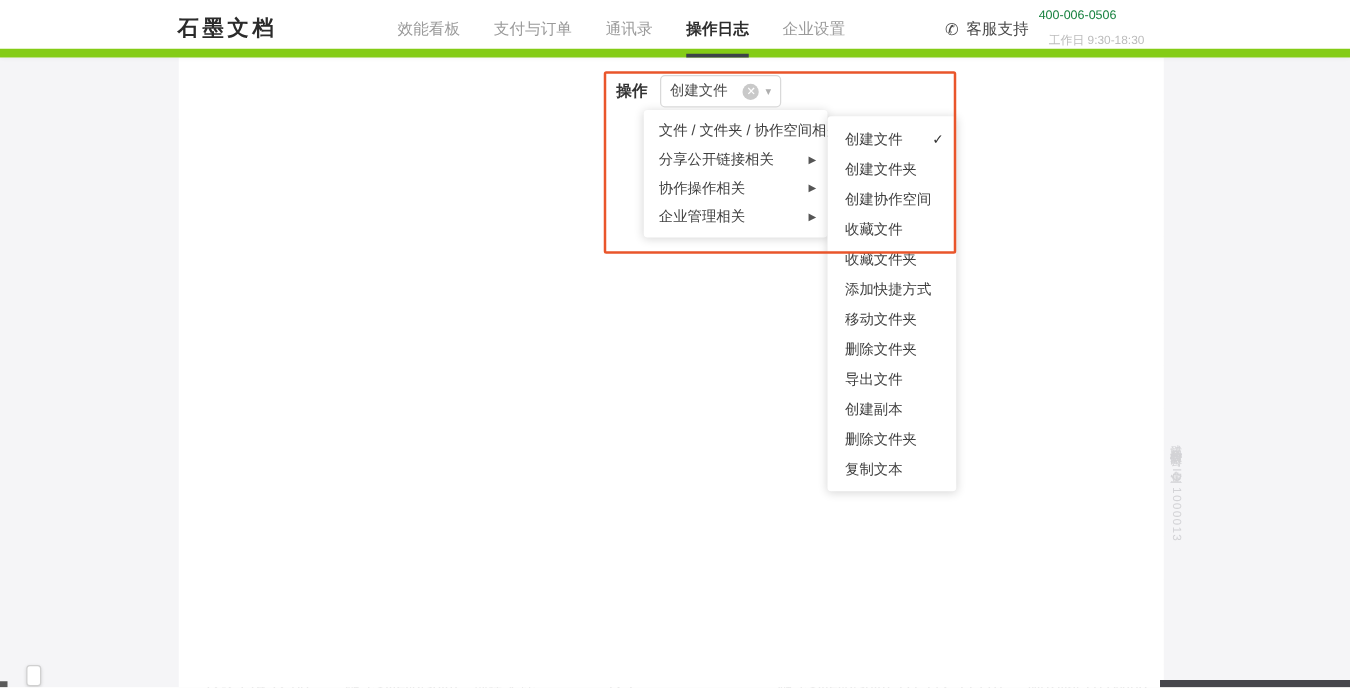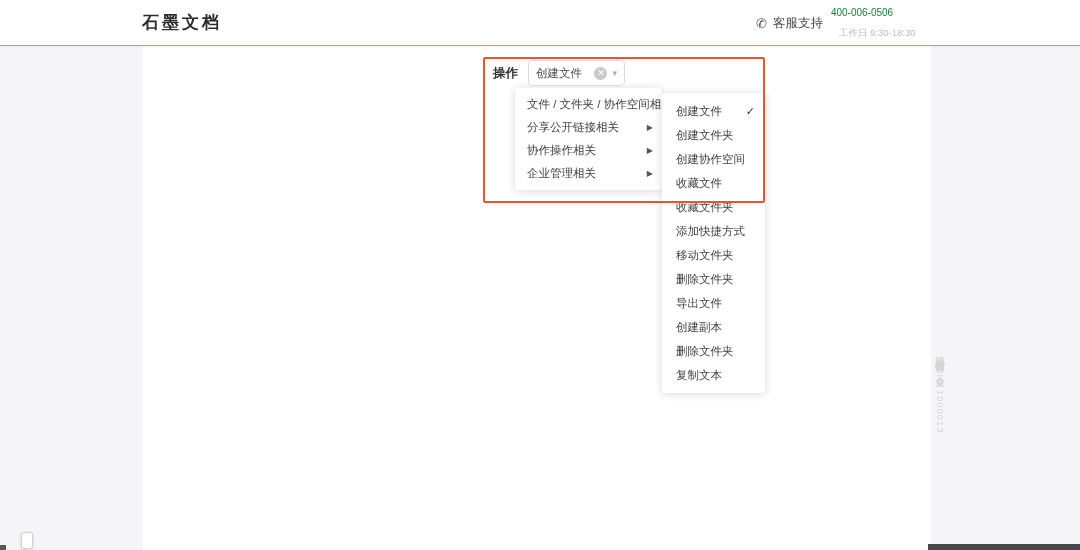--- a/index.html
+++ b/index.html
@@ -2,21 +2,21 @@
 <html><head>
 <meta charset="utf-8">
 <style>
   * { margin:0; padding:0; box-sizing:border-box; }
   html,body { width:1080px; height:550px; }
   body { font-family:"Liberation Sans", sans-serif; background:#fff; overflow:hidden; }
   #stage { position:relative; width:1080px; height:550px; overflow:hidden; background:#f5f5f7; }
 
   
   #app-header { position:absolute; left:0; top:0; width:1080px; height:46px; background:#fff;
-    border-bottom:1px solid #84cc16; box-shadow:0 1px 3px rgba(0,0,0,.04); z-index:20; }
+    border-bottom:7px solid #84cc16; box-shadow:0 1px 3px rgba(0,0,0,.04); z-index:20; }
   #logo { position:absolute; left:142px; top:11px; font-family:"Liberation Serif", serif;
     font-size:17px; font-weight:700; letter-spacing:3px; color:#2b2b2b; }
   #nav { position:absolute; left:318px; top:0; height:46px; display:flex; align-items:center; }
   .nav-item { font-size:12.5px; color:#9a9a9a; margin-right:27px; cursor:pointer; position:relative;
     height:46px; line-height:46px; white-space:nowrap; }
   .nav-item.active { color:#2e2e2e; font-weight:700; }
   .nav-item.active .underline { position:absolute; left:0; right:0; bottom:0; height:3px; background:#3d4248; }
   #support { position:absolute; left:756px; top:0; height:46px; display:flex; align-items:center; }
   #phone-icon { font-size:13px; color:#4a4a4a; margin-right:6px; }
   #support-label { font-size:12.5px; color:#4a4a4a; }
@@ -79,20 +79,27 @@
   #helper-widget { position:absolute; left:21px; top:532px; width:12px; height:17px; background:#fff;
     border:1px solid #d0d0d0; border-radius:3px; box-shadow:0 1px 3px rgba(0,0,0,.15); z-index:3; }
 </style>
 </head>
 <body>
 
 <div id="stage">
 
   <div id="app-header">
     <div id="logo">石墨文档</div>
+    <div id="nav">
+        <div class="nav-item">效能看板</div>
+        <div class="nav-item">支付与订单</div>
+        <div class="nav-item">通讯录</div>
+        <div class="nav-item active">操作日志<span class="underline"></span></div>
+        <div class="nav-item">企业设置</div>
+      </div>
     <div id="support">
       <span id="phone-icon">✆</span>
       <span id="support-label">客服支持</span>
       <span id="support-contact">
         <div id="support-number">400-006-0506</div>
         <div id="support-hours">工作日 9:30-18:30</div>
       </span>
     </div>
   </div>
 

